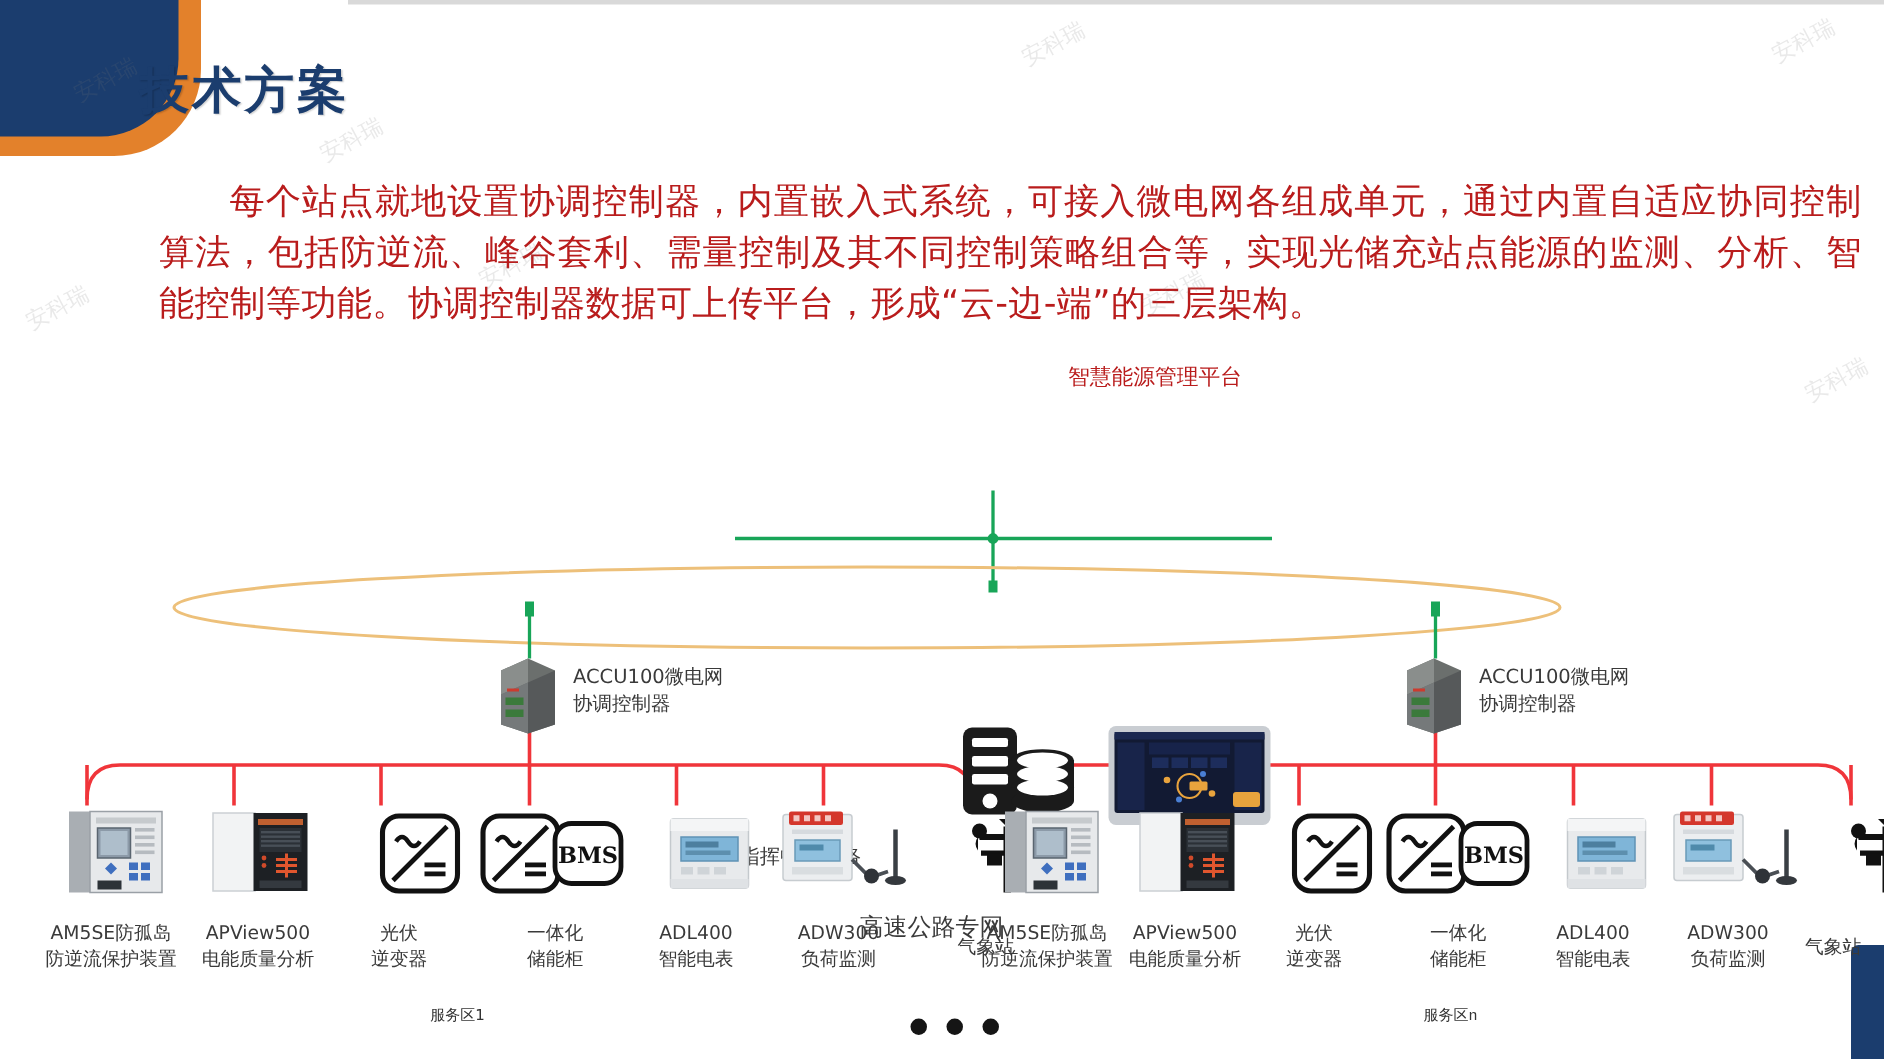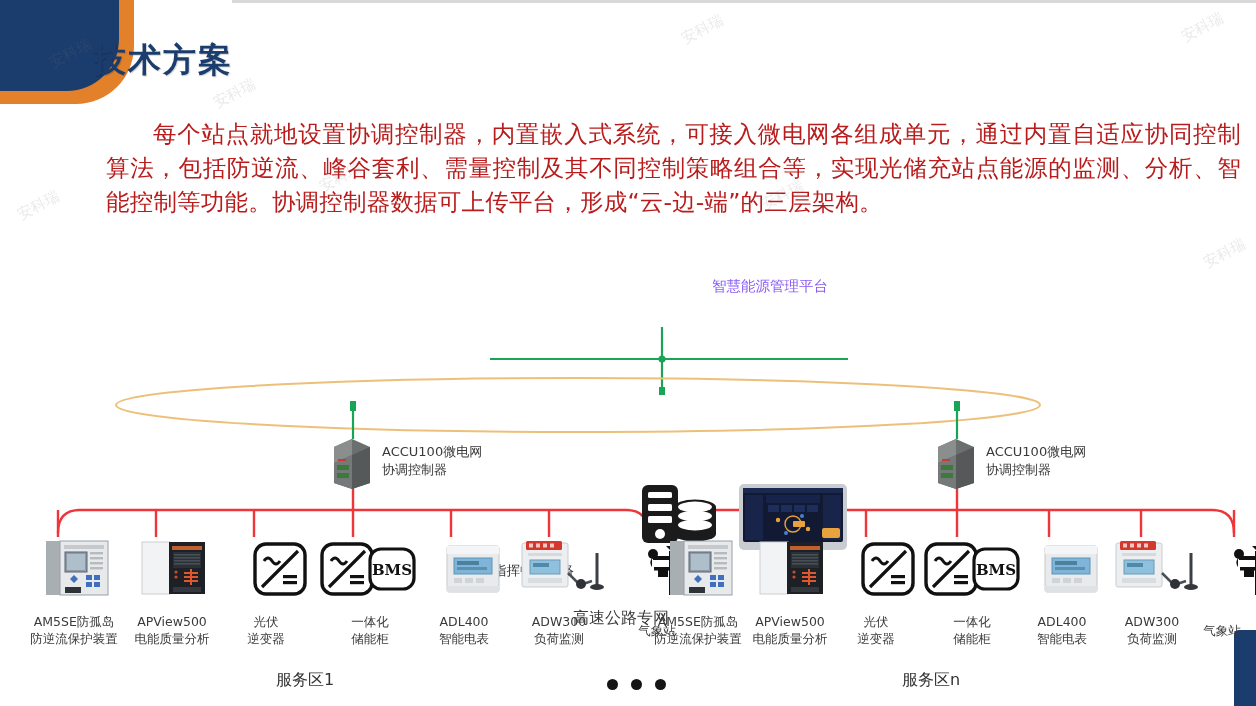--- a/index.html
+++ b/index.html
@@ -128,24 +128,23 @@
   }
   .dtext {
     position: absolute;
     font-family: "DejaVu Sans", serif;
     color: #3a3a3a;
     white-space: nowrap;
   }
 
   .platform-label {
     font-size: 14.5px;
-    color: #8b5cf6;
+    color: #b91c1c;
     left: 712px;
     top: 27px;
-    margin-top: 35px;
   }
   .net-label-cmd {
     font-size: 13.5px;
     left: 493px;
     top: 347px;
   }
   .net-label-hw {
     font-size: 16px;
     left: 573px;
     top: 393px;
@@ -164,21 +163,21 @@
     font-size: 12.5px;
     line-height: 17px;
     color: #3a3a3a;
     text-align: center;
     white-space: nowrap;
     transform: translateX(-50%);
   }
   .zone-label {
     position: absolute;
     font-family: "DejaVu Sans", serif;
-    font-size: 16px;
+    font-size: 10px;
     color: #333;
     transform: translateX(-50%);
     white-space: nowrap;
   }
 
   
   .server-ico { position: absolute; left: 640px; top: 268px; }
   .monitor-ico { position: absolute; left: 738px; top: 268px; }
   .ctrl-ico { position: absolute; }
 
@@ -634,16 +633,16 @@
       <div>智能电表</div>
     </div>
     <div class="dev-label" style="left:1152px;top:398px;">
       <div>ADW300</div>
       <div>负荷监测</div>
     </div>
     <div class="dev-label" style="left:1222px;top:407px;">
       <div>气象站</div>
     </div>
 
-    <div class="zone-label" style="left:931px;top:455px;">服务区n</div>
+    <div class="zone-label" style="left:967px;top:455px;font-family:Liberation Mono, monospace;">服务区n</div>
 
   </div>
 </div>
 
 </body></html>

